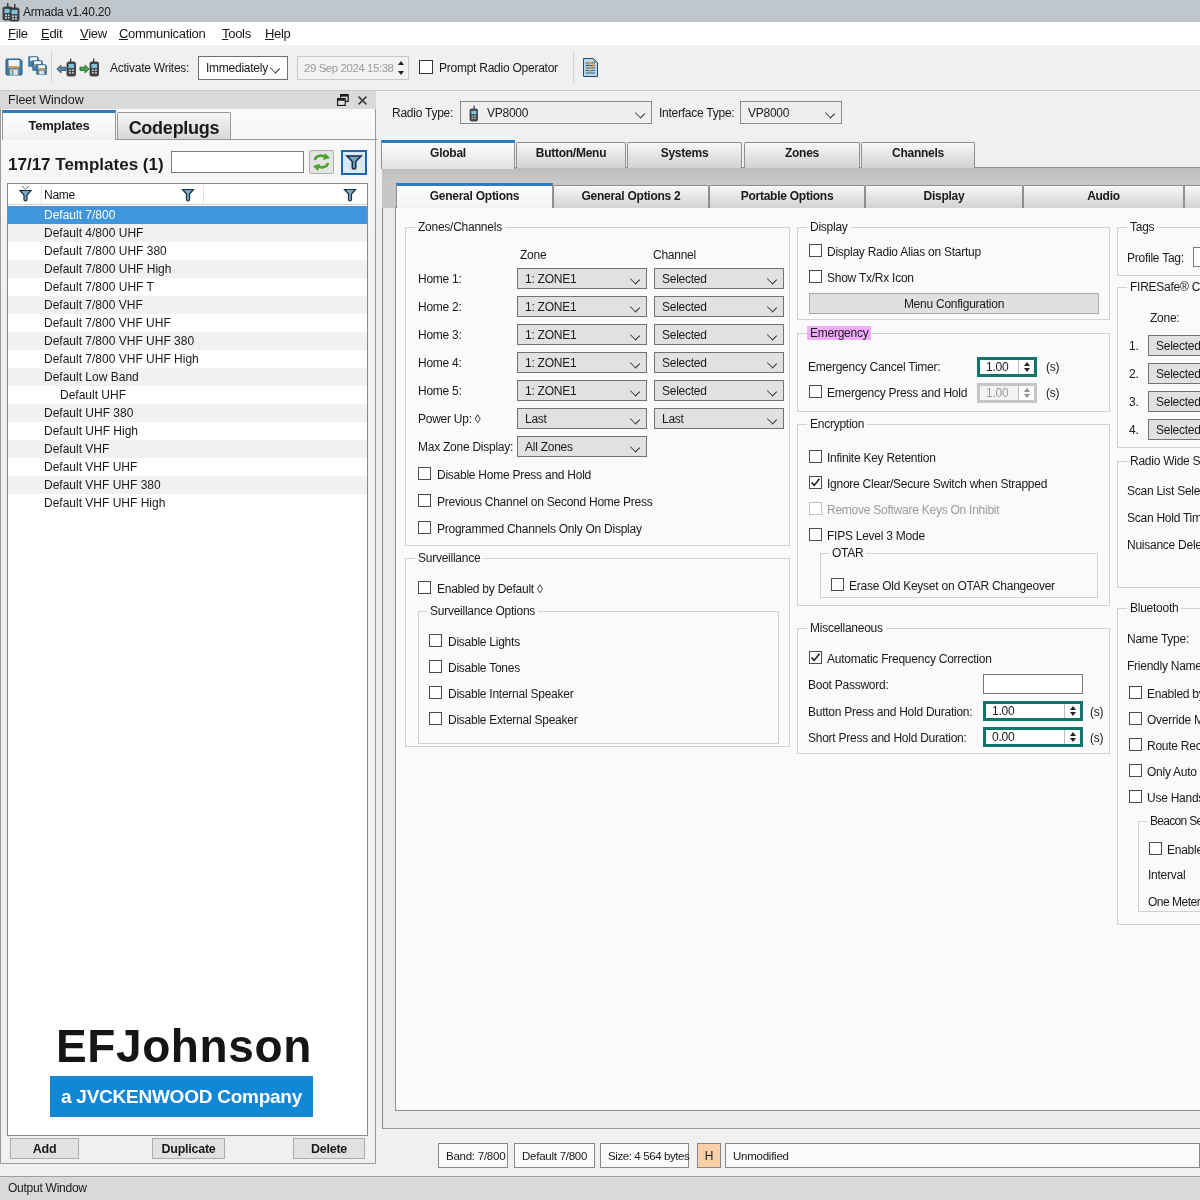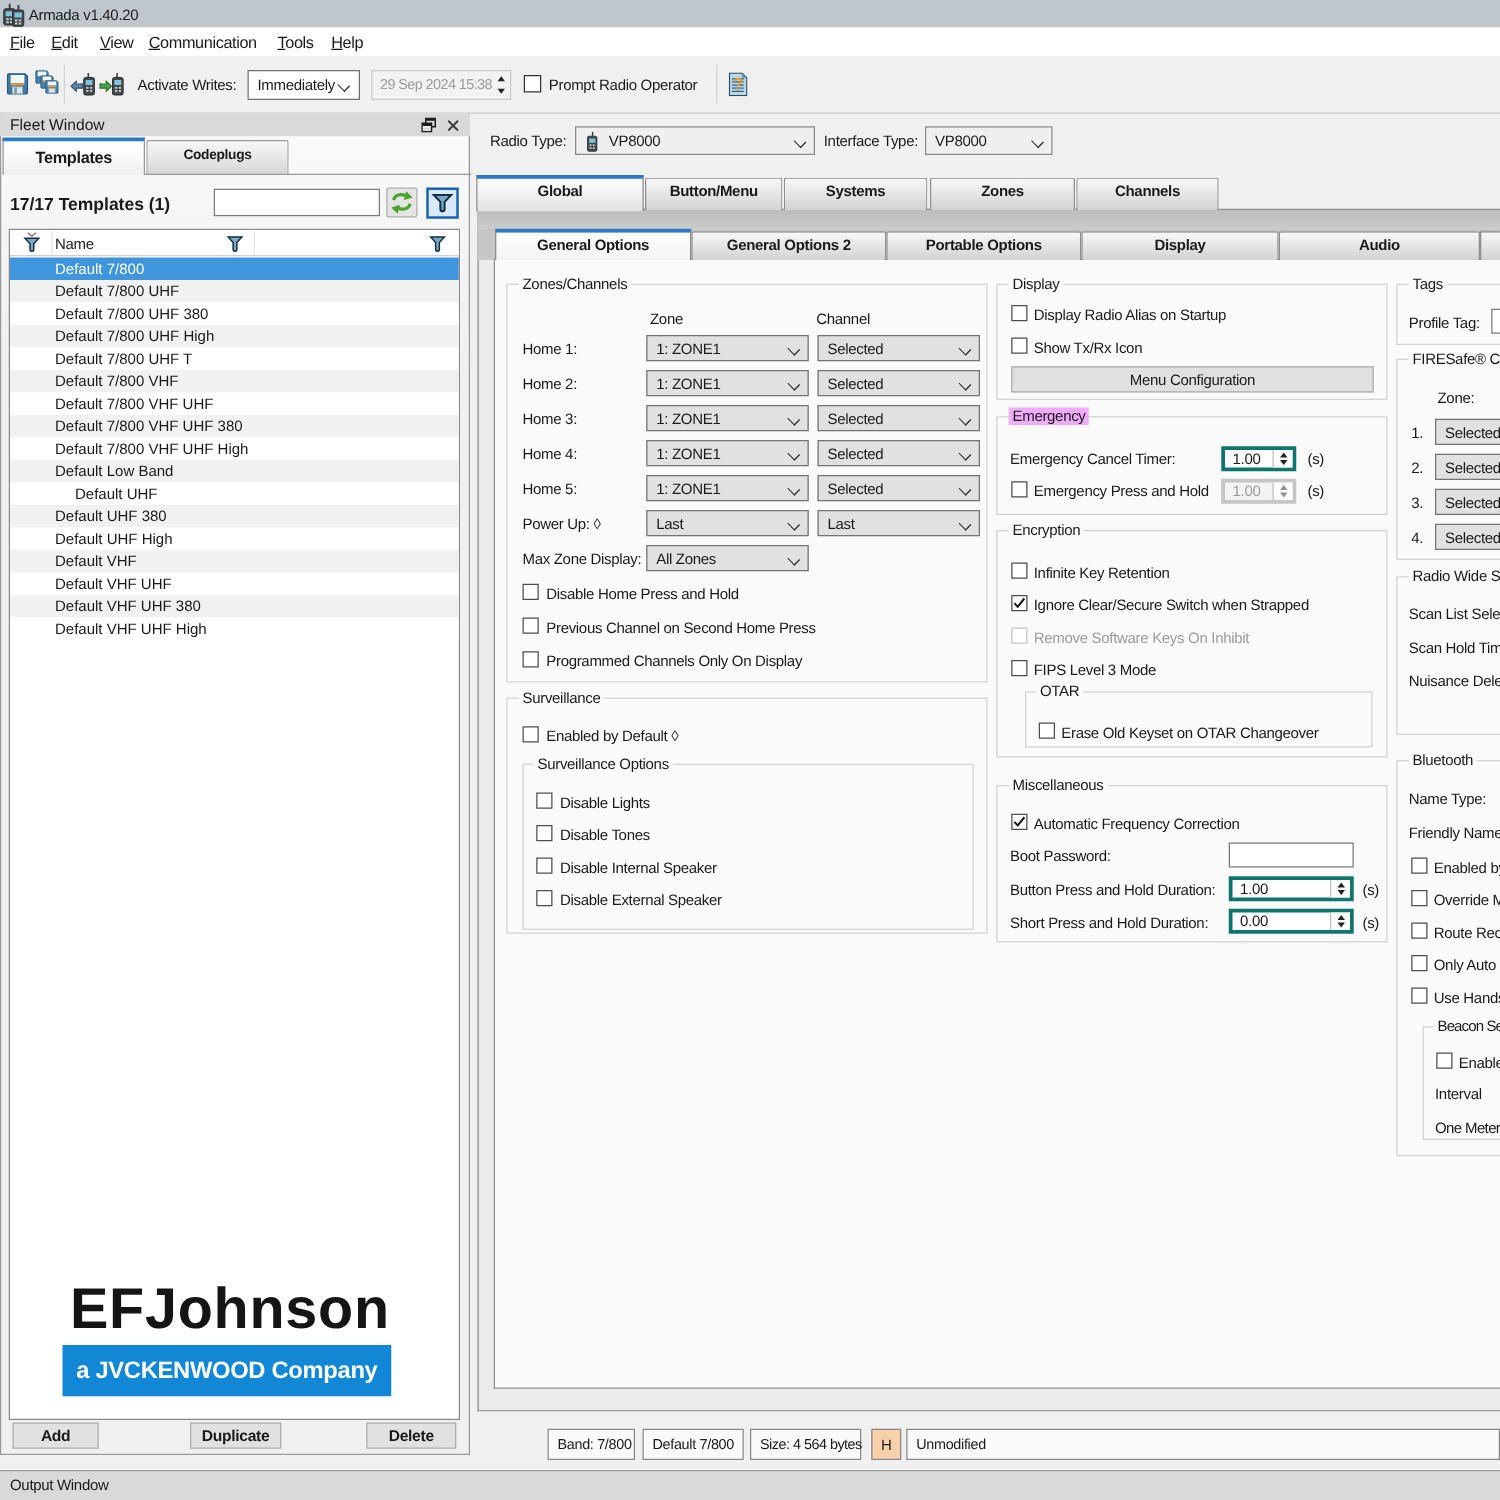--- a/index.html
+++ b/index.html
@@ -159,24 +159,24 @@
   <line x1="1.6" y1="8.6" x2="6.7" y2="8.6" stroke="#c9c9c9" stroke-width="0.8"></line>
   <line x1="1.6" y1="10" x2="6.7" y2="10" stroke="#c9c9c9" stroke-width="0.8"></line>
 </svg>
 <svg class="abs" style="left:357px;top:95px;" width="11" height="11" viewBox="0 0 11 11">
   <path d="M1.6 1.6 L9.4 9.4 M9.4 1.6 L1.6 9.4" stroke="#3c3c3c" stroke-width="1.5"></path>
 </svg>
 
 <div class="abs" style="left:2px;top:110px;width:114px;height:30px;background:linear-gradient(#ffffff,#f0f0f0);border:1px solid #989898;border-bottom:none;border-top:3px solid #2a7ac8;"></div>
 <div class="lab b" style="left:0;top:118px;width:118px;text-align:center;font-size:13px;">Templates</div>
 <div class="abs" style="left:117px;top:112px;width:114px;height:28px;background:linear-gradient(#f7f7f7,#d6d6d6);border:1px solid #989898;border-bottom:none;border-radius:2px 2px 0 0;"></div>
-<div class="lab b" style="left:117px;top:118px;width:114px;text-align:center;font-size:11px;">Codeplugs</div>
+<div class="lab b" style="left:117px;top:118px;width:114px;text-align:center;font-size:18px;">Codeplugs</div>
 <div class="abs" style="left:116px;top:139px;width:261px;height:1px;background:#989898;"></div>
 
-<div class="lab b" style="left:8px;top:155px;font-size:14px;letter-spacing:0;">17/17 Templates (1)</div>
+<div class="lab b" style="left:8px;top:155px;font-size:17px;letter-spacing:0;">17/17 Templates (1)</div>
 <div class="abs" style="left:171px;top:151px;width:133px;height:22px;background:#fff;border:1px solid #7c7c7c;"></div>
 
 <div class="abs" style="left:309px;top:150px;width:25px;height:24px;background:#e4e4e4;border:1px solid #aeaeae;border-radius:2px;">
   <svg width="23" height="22" viewBox="0 0 23 22">
     <path d="M5 9 A 6 5 0 0 1 16 7" fill="none" stroke="#4aa32a" stroke-width="2.6"></path>
     <path d="M18 12 A 6 5 0 0 1 7 14" fill="none" stroke="#4aa32a" stroke-width="2.6"></path>
     <path d="M15 2 L20 7 L13 9 Z" fill="#4aa32a"></path>
     <path d="M8 20 L3 15 L10 13 Z" fill="#4aa32a"></path>
   </svg>
 </div>
@@ -200,21 +200,21 @@
 <svg class="abs" style="left:181px;top:188px;" width="14" height="15" viewBox="0 0 14 15">
   <path d="M1.5 1.5 L12.5 1.5 L8.5 6 L8.5 11.6 Q8.5 13 7 13 Q5.5 13 5.5 11.6 L5.5 6 Z" fill="#7aa7c4" stroke="#123146" stroke-width="1.2"></path>
 </svg>
 <svg class="abs" style="left:343px;top:188px;" width="14" height="15" viewBox="0 0 14 15">
   <path d="M1.5 1.5 L12.5 1.5 L8.5 6 L8.5 11.6 Q8.5 13 7 13 Q5.5 13 5.5 11.6 L5.5 6 Z" fill="#7aa7c4" stroke="#123146" stroke-width="1.2"></path>
 </svg>
 <div class="abs" style="left:8px;top:206px;width:359px;height:18px;background:#4096dd;color:#fff;">
       <div style="position:absolute;left:36px;top:2px;white-space:nowrap;letter-spacing:0;">Default 7/800</div>
     </div>
 <div class="abs" style="left:8px;top:224px;width:359px;height:18px;background:#f1f1f1;">
-      <div style="position:absolute;left:36px;top:2px;white-space:nowrap;letter-spacing:0;">Default 7/800 UHF</div>
+      <div style="position:absolute;left:36px;top:2px;white-space:nowrap;letter-spacing:0;">Default 4/800 UHF</div>
     </div>
 <div class="abs" style="left:8px;top:242px;width:359px;height:18px;background:#ffffff;">
       <div style="position:absolute;left:36px;top:2px;white-space:nowrap;letter-spacing:0;">Default 7/800 UHF 380</div>
     </div>
 <div class="abs" style="left:8px;top:260px;width:359px;height:18px;background:#f1f1f1;">
       <div style="position:absolute;left:36px;top:2px;white-space:nowrap;letter-spacing:0;">Default 7/800 UHF High</div>
     </div>
 <div class="abs" style="left:8px;top:278px;width:359px;height:18px;background:#ffffff;">
       <div style="position:absolute;left:36px;top:2px;white-space:nowrap;letter-spacing:0;">Default 7/800 UHF T</div>
     </div>

